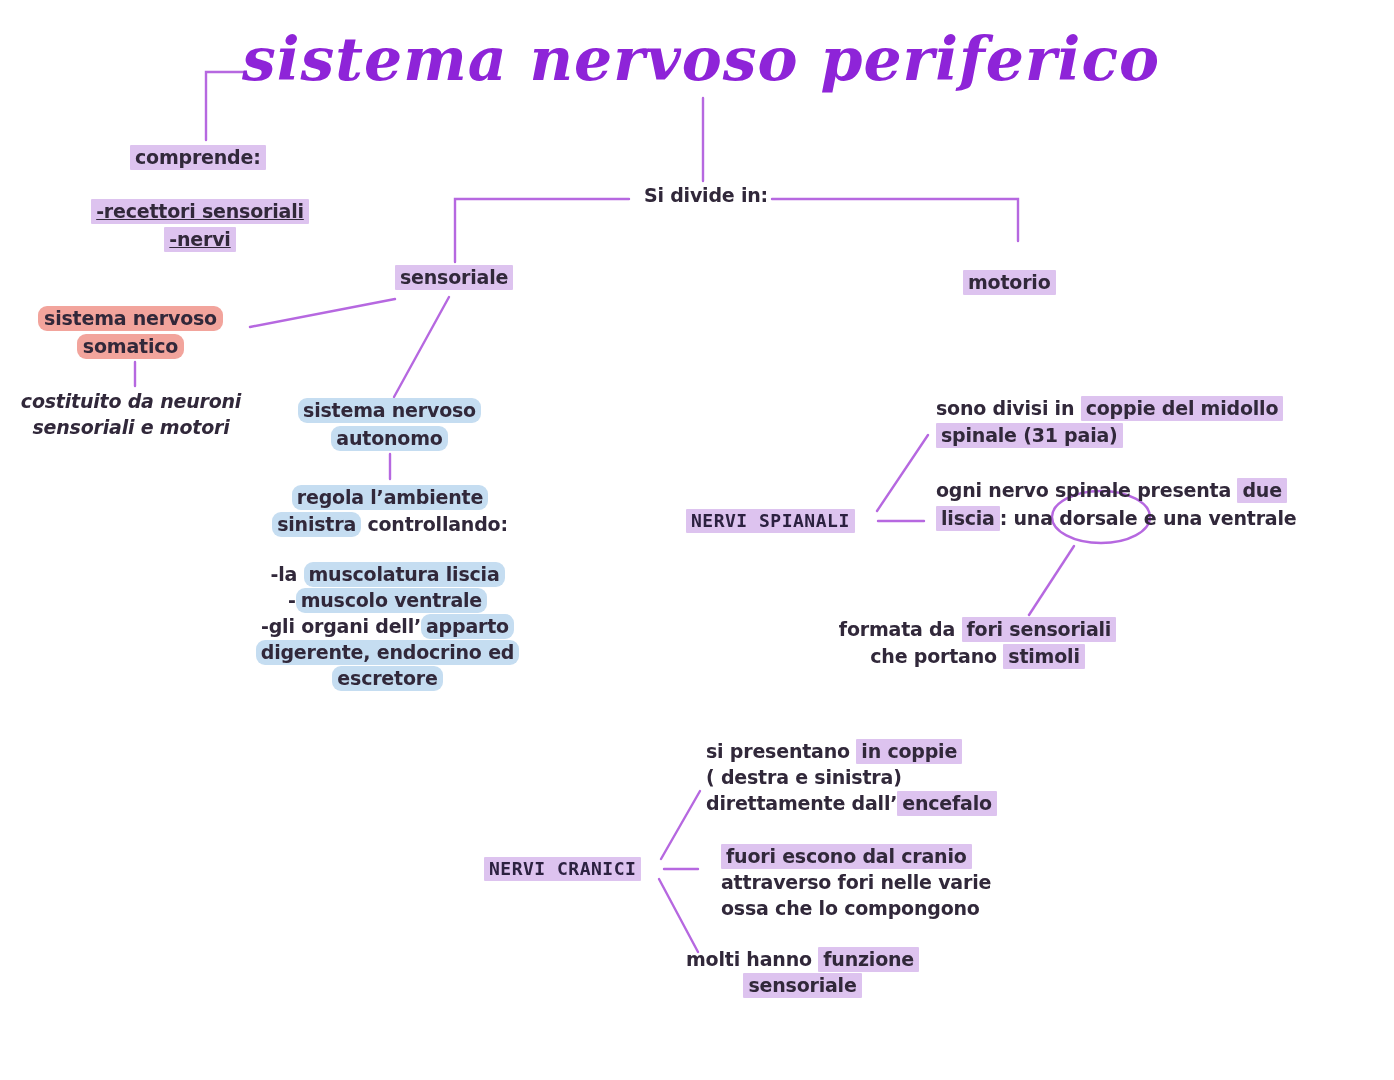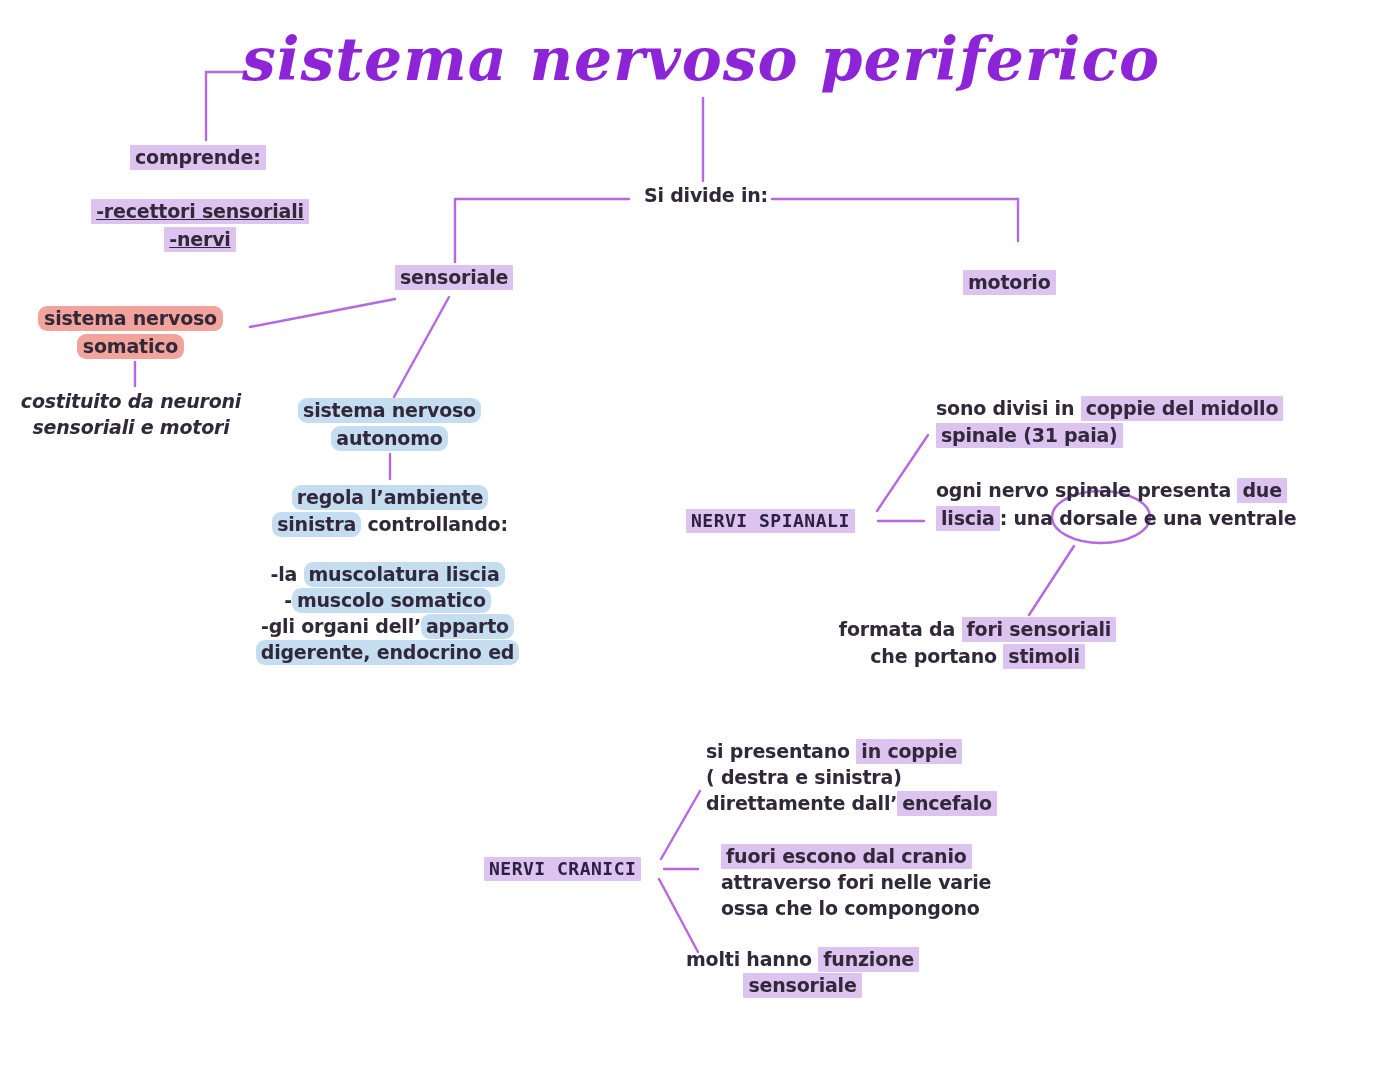--- a/index.html
+++ b/index.html
@@ -103,23 +103,24 @@
     <span class="ln"><span class="hl-b">autonomo</span></span>
   </div>
 
   <div class="t center" style="left:245px;top:484px;width:290px;line-height:27px;">
     <span class="ln"><span class="hl-b">regola l’ambiente</span></span>
     <span class="ln"><span class="hl-b">sinistra</span><span> controllando:</span></span>
   </div>
 
   <div class="t center" style="left:235px;top:561px;width:305px;line-height:26px;">
     <span class="ln"><span>-la </span><span class="hl-b">muscolatura liscia</span></span>
-    <span class="ln"><span>-</span><span class="hl-b">muscolo somatico</span></span>
+    <span class="ln"><span>-</span><span class="hl-b">muscolo ventrale</span></span>
     <span class="ln"><span>-gli organi dell’</span><span class="hl-b">apparto</span></span>
     <span class="ln"><span class="hl-b">digerente, endocrino ed</span></span>
+    <span class="ln"><span class="hl-b">escretore</span></span>
   </div>
 
   <div class="t caps" style="left:686px;top:508px;">
     <span class="hl-p">NERVI SPIANALI</span>
   </div>
 
   <div class="t" style="left:936px;top:395px;line-height:27px;">
     <span class="ln"><span>sono divisi in </span><span class="hl-p">coppie del midollo</span></span>
     <span class="ln"><span class="hl-p">spinale (31 paia)</span></span>
   </div>

